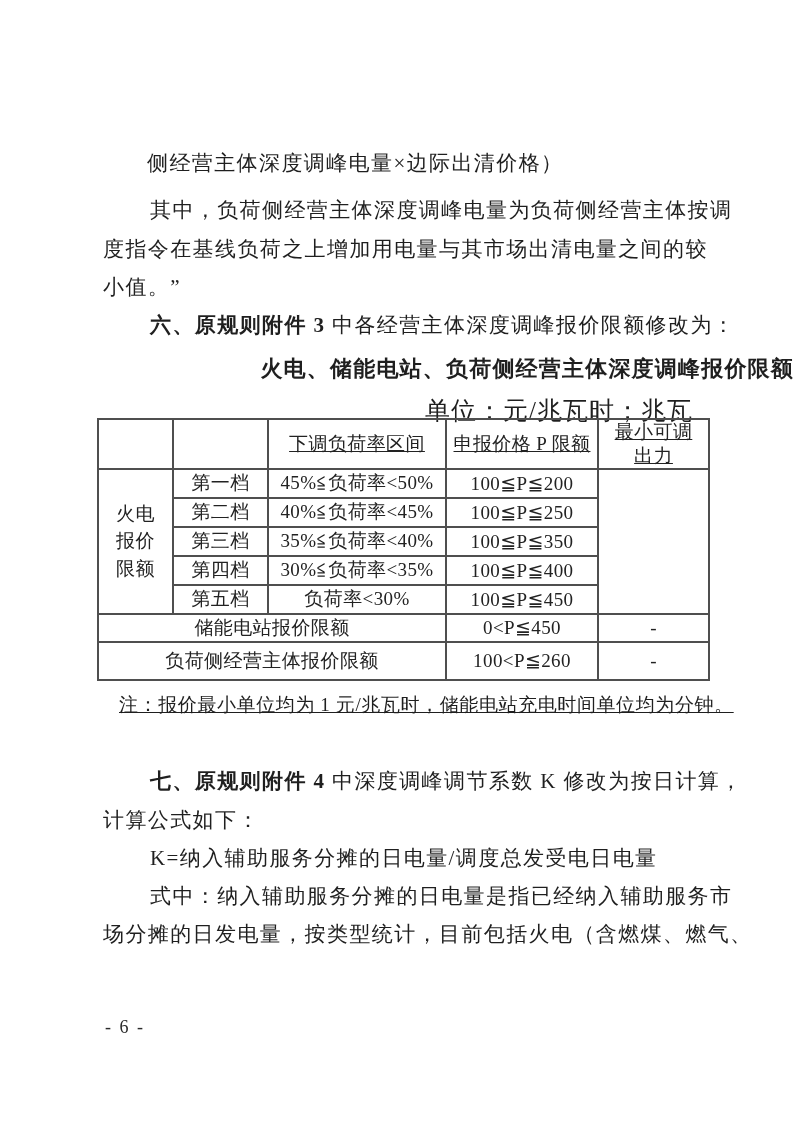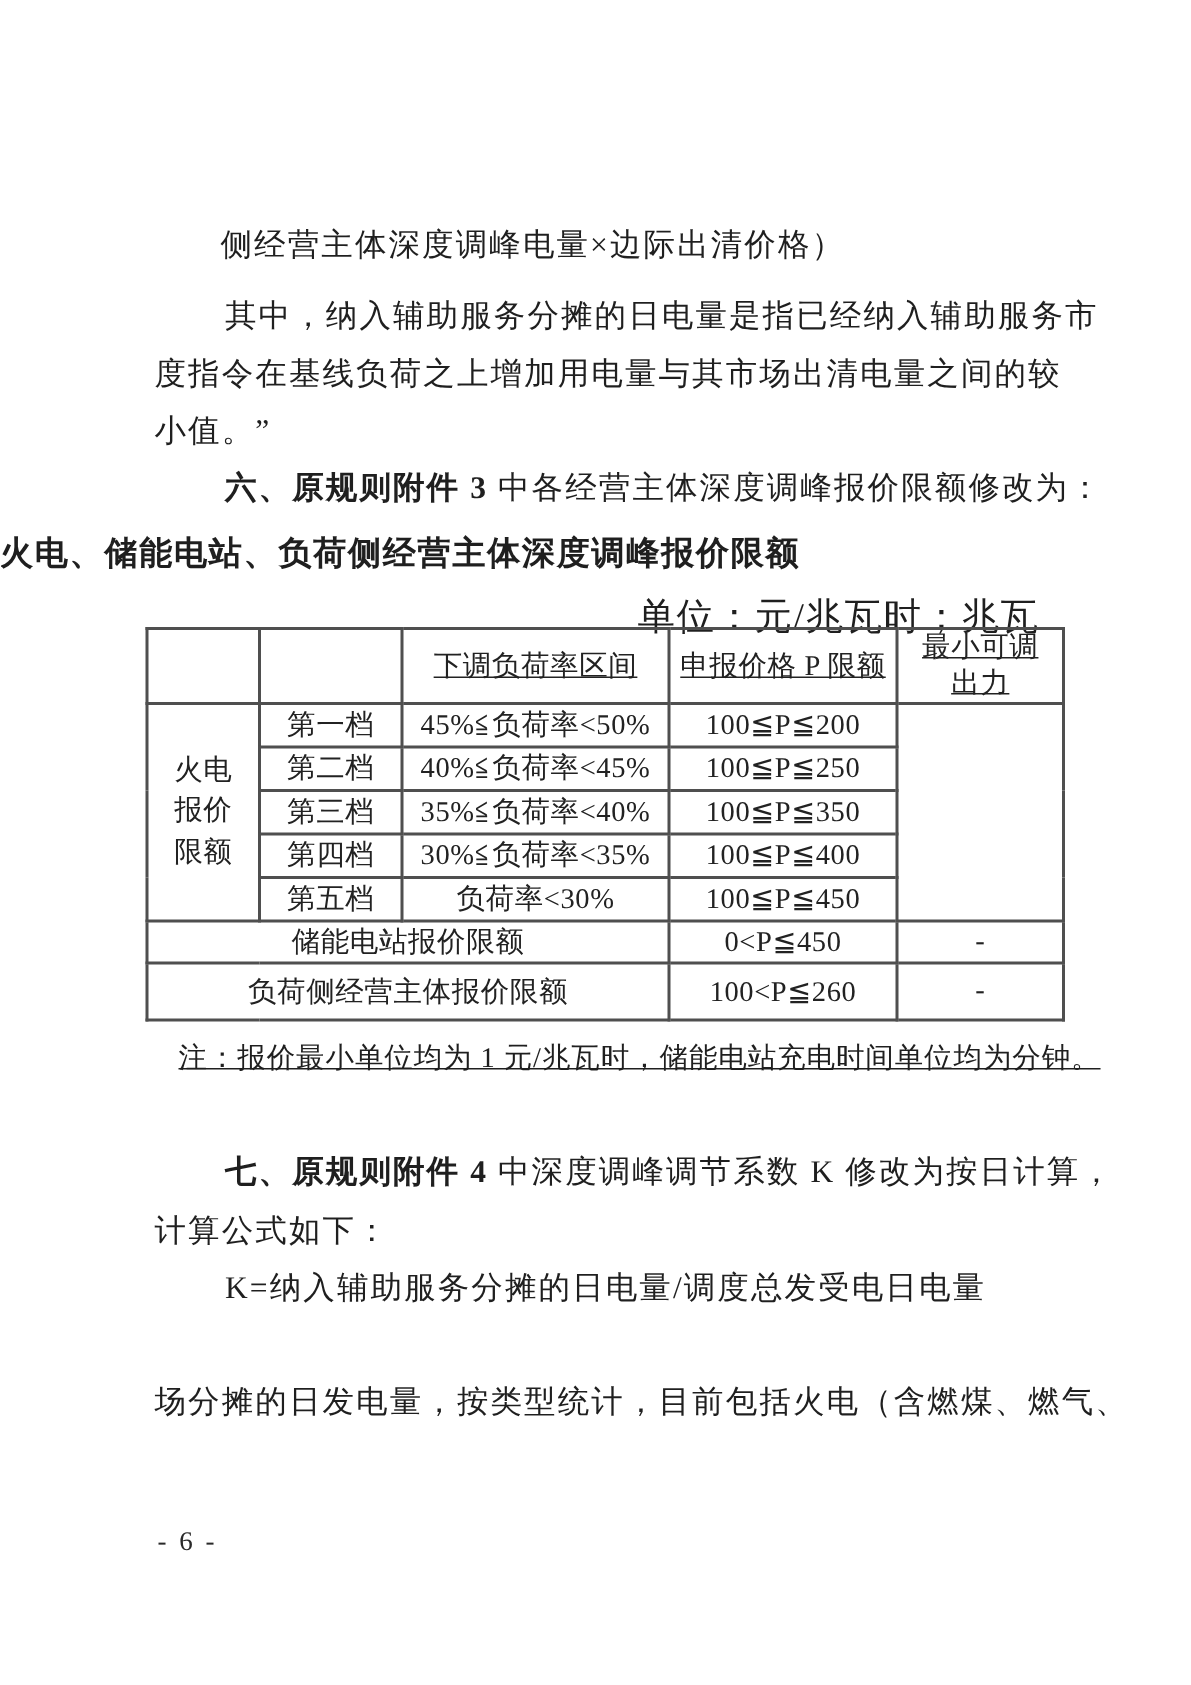--- a/index.html
+++ b/index.html
@@ -21,21 +21,21 @@
     font-size: 21px;
     letter-spacing: 1.4px;
     white-space: nowrap;
     line-height: 26px;
   }
   .bold { font-weight: bold; }
   .doc-title {
     position: absolute;
     left: 0;
     width: 794px;
-    text-align: left;
+    text-align: right;
     font-size: 22px;
     font-weight: bold;
     letter-spacing: 1.2px;
     white-space: nowrap;
   }
   .unit-line {
     position: absolute;
     right: 101px;
     font-size: 25px;
     letter-spacing: 1px;
@@ -84,21 +84,21 @@
   tr.sum1 { height: 24px; }
   tr.sum2 { height: 38px; }
 </style>
 </head>
 <body>
 
 <div class="page">
 
   <div class="line" style="left:103px; top:150px;margin-left:44px;">侧经营主体深度调峰电量×边际出清价格）</div>
 
-  <div class="line" style="left:150px; top:197px;">其中，纳入辅助服务分摊的日电量是指已经纳入辅助服务市</div>
+  <div class="line" style="left:150px; top:197px;">其中，负荷侧经营主体深度调峰电量为负荷侧经营主体按调</div>
 
   <div class="line" style="left:103px; top:236px;">度指令在基线负荷之上增加用电量与其市场出清电量之间的较</div>
 
   <div class="line" style="left:103px; top:274px;">小值。”</div>
 
   <div class="line" style="left:150px; top:312px;">
     <span class="bold">六、原规则附件 3</span><span> 中各经营主体深度调峰报价限额修改为：</span>
   </div>
 
   <div class="doc-title" style="top:354px;">火电、储能电站、负荷侧经营主体深度调峰报价限额</div>
@@ -167,18 +167,19 @@
   <div class="note-line" style="left:119px; top:692px;text-decoration:underline;">注：报价最小单位均为 1 元/兆瓦时，储能电站充电时间单位均为分钟。</div>
 
   <div class="line" style="left:150px; top:768px;">
     <span class="bold">七、原规则附件 4</span><span> 中深度调峰调节系数 K 修改为按日计算，</span>
   </div>
 
   <div class="line" style="left:103px; top:807px;">计算公式如下：</div>
 
   <div class="line" style="left:150px; top:845px;">K=纳入辅助服务分摊的日电量/调度总发受电日电量</div>
 
+  <div class="line" style="left:150px; top:883px;">式中：纳入辅助服务分摊的日电量是指已经纳入辅助服务市</div>
 
   <div class="line" style="left:103px; top:921px;">场分摊的日发电量，按类型统计，目前包括火电（含燃煤、燃气、</div>
 
   <div class="pagenum" style="left:105px; top:1017px;">- 6 -</div>
 
 </div>
 
 </body></html>

